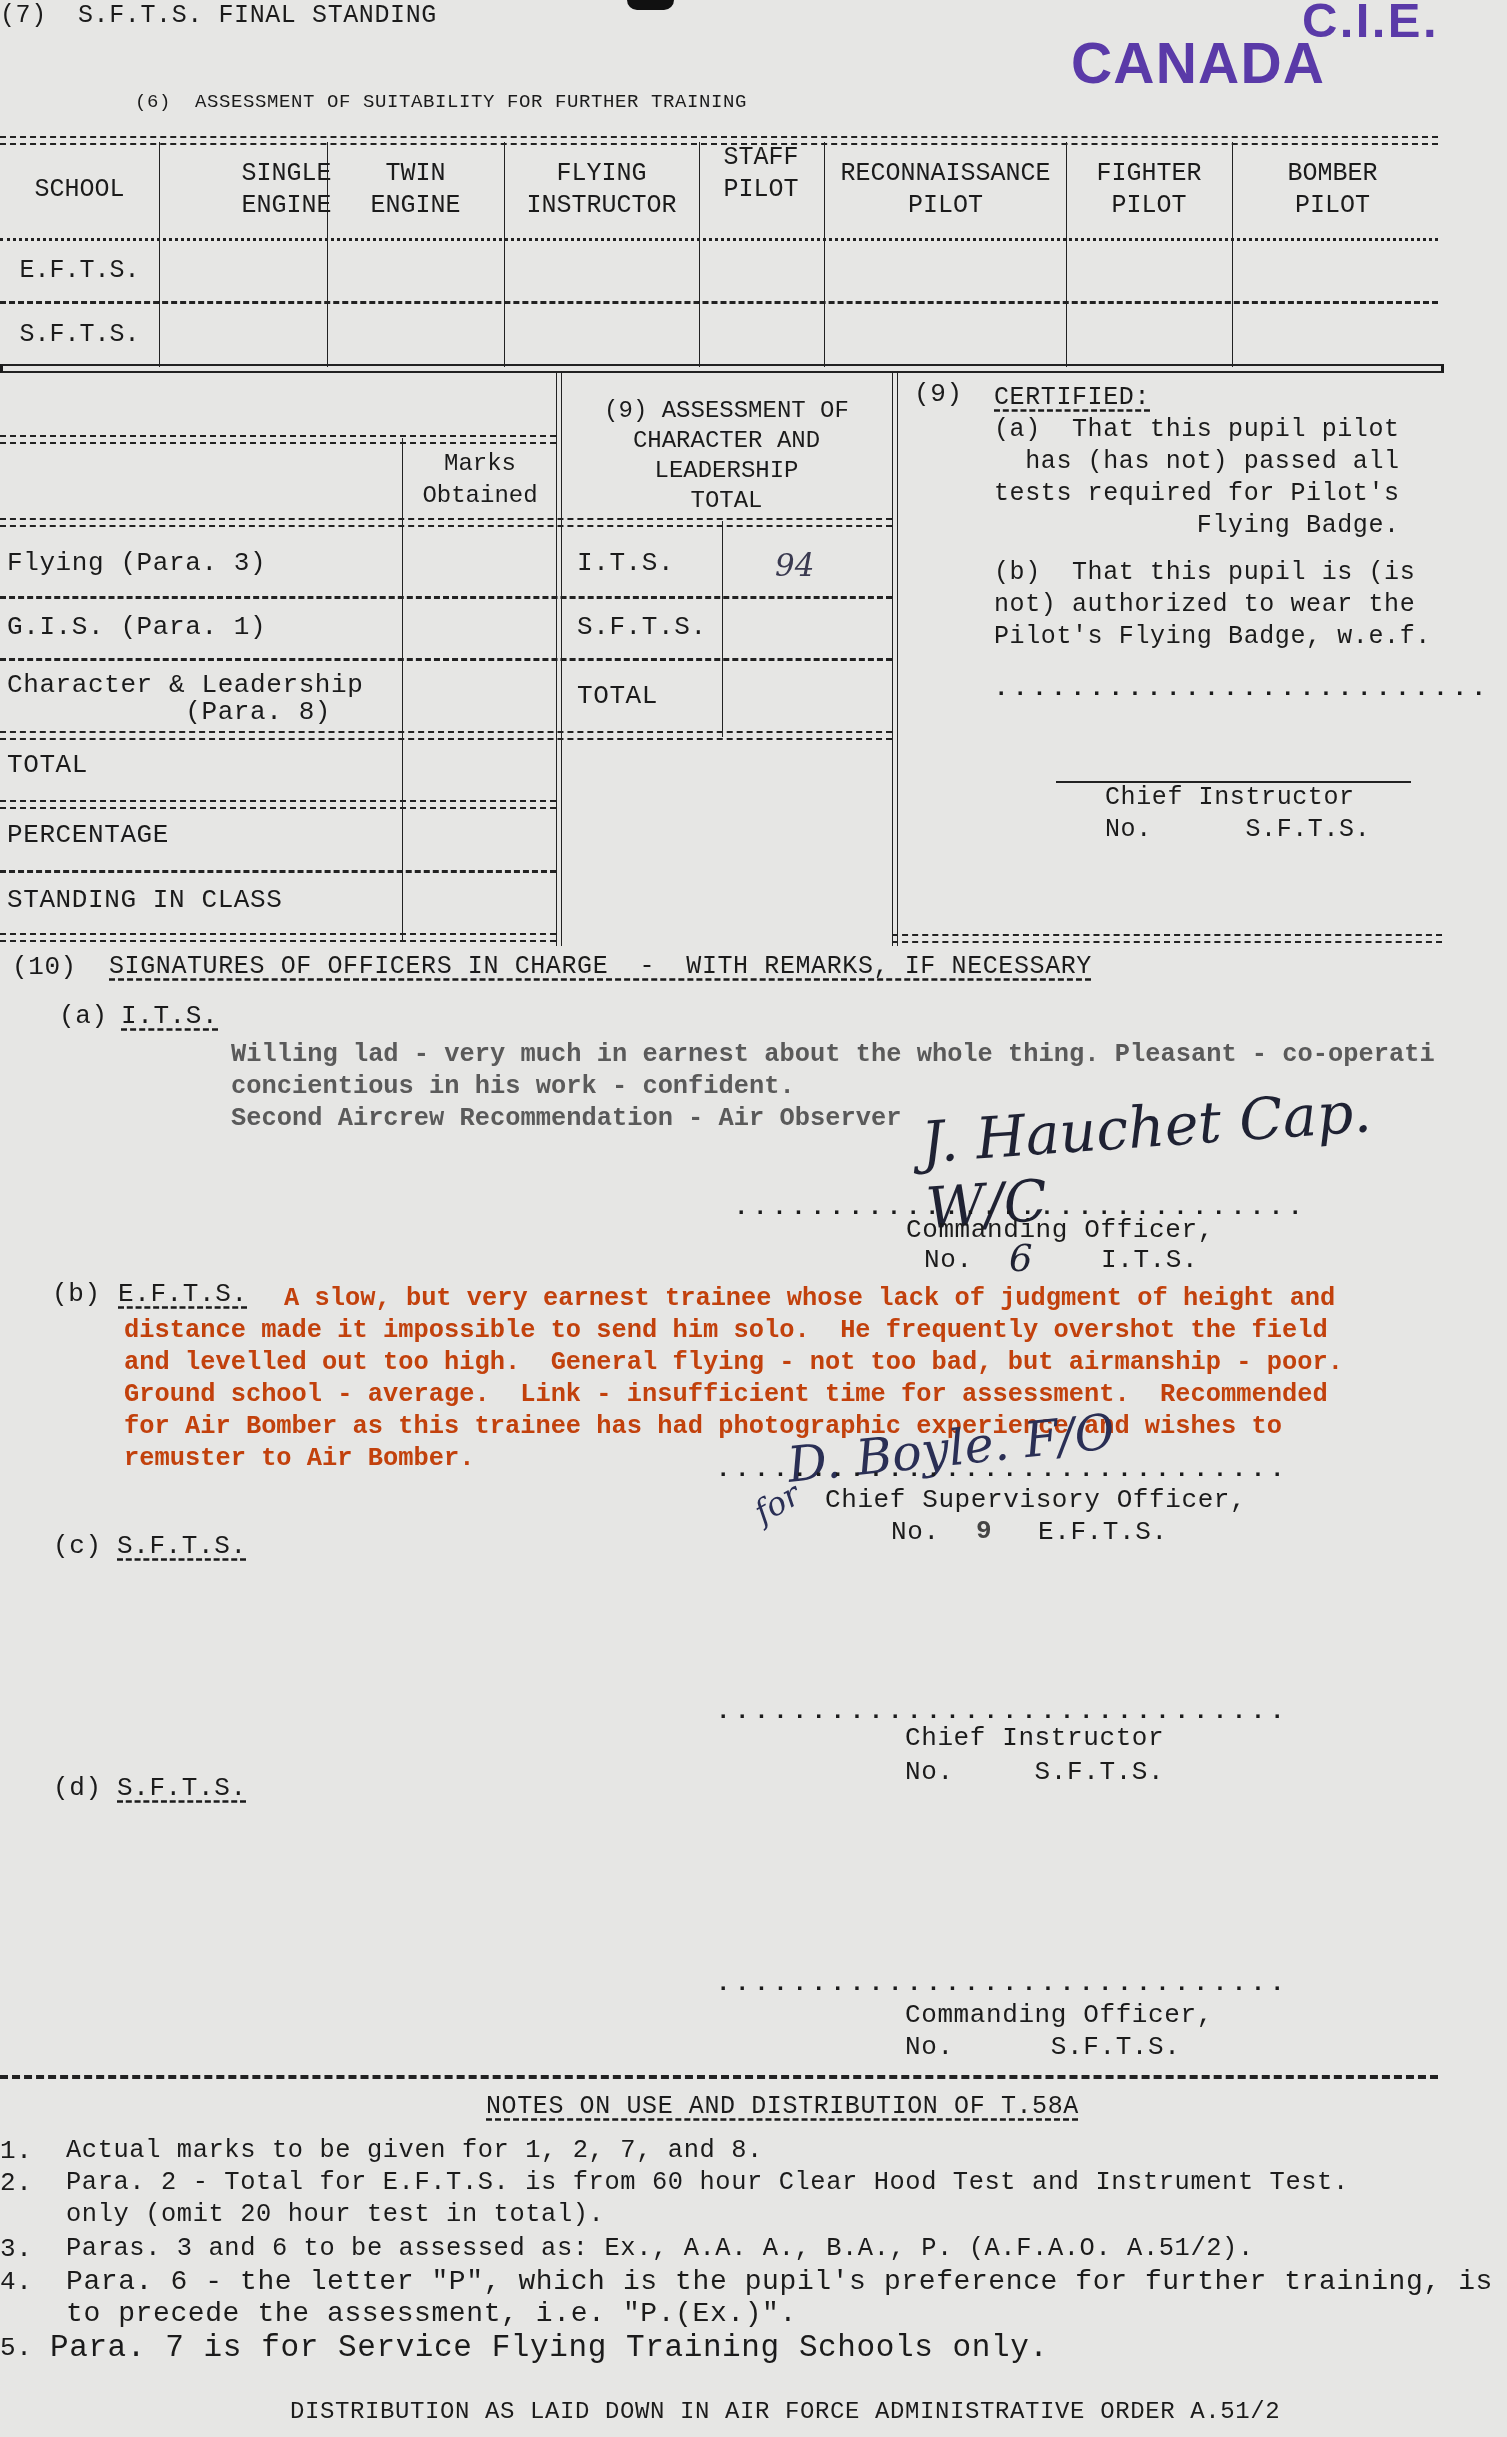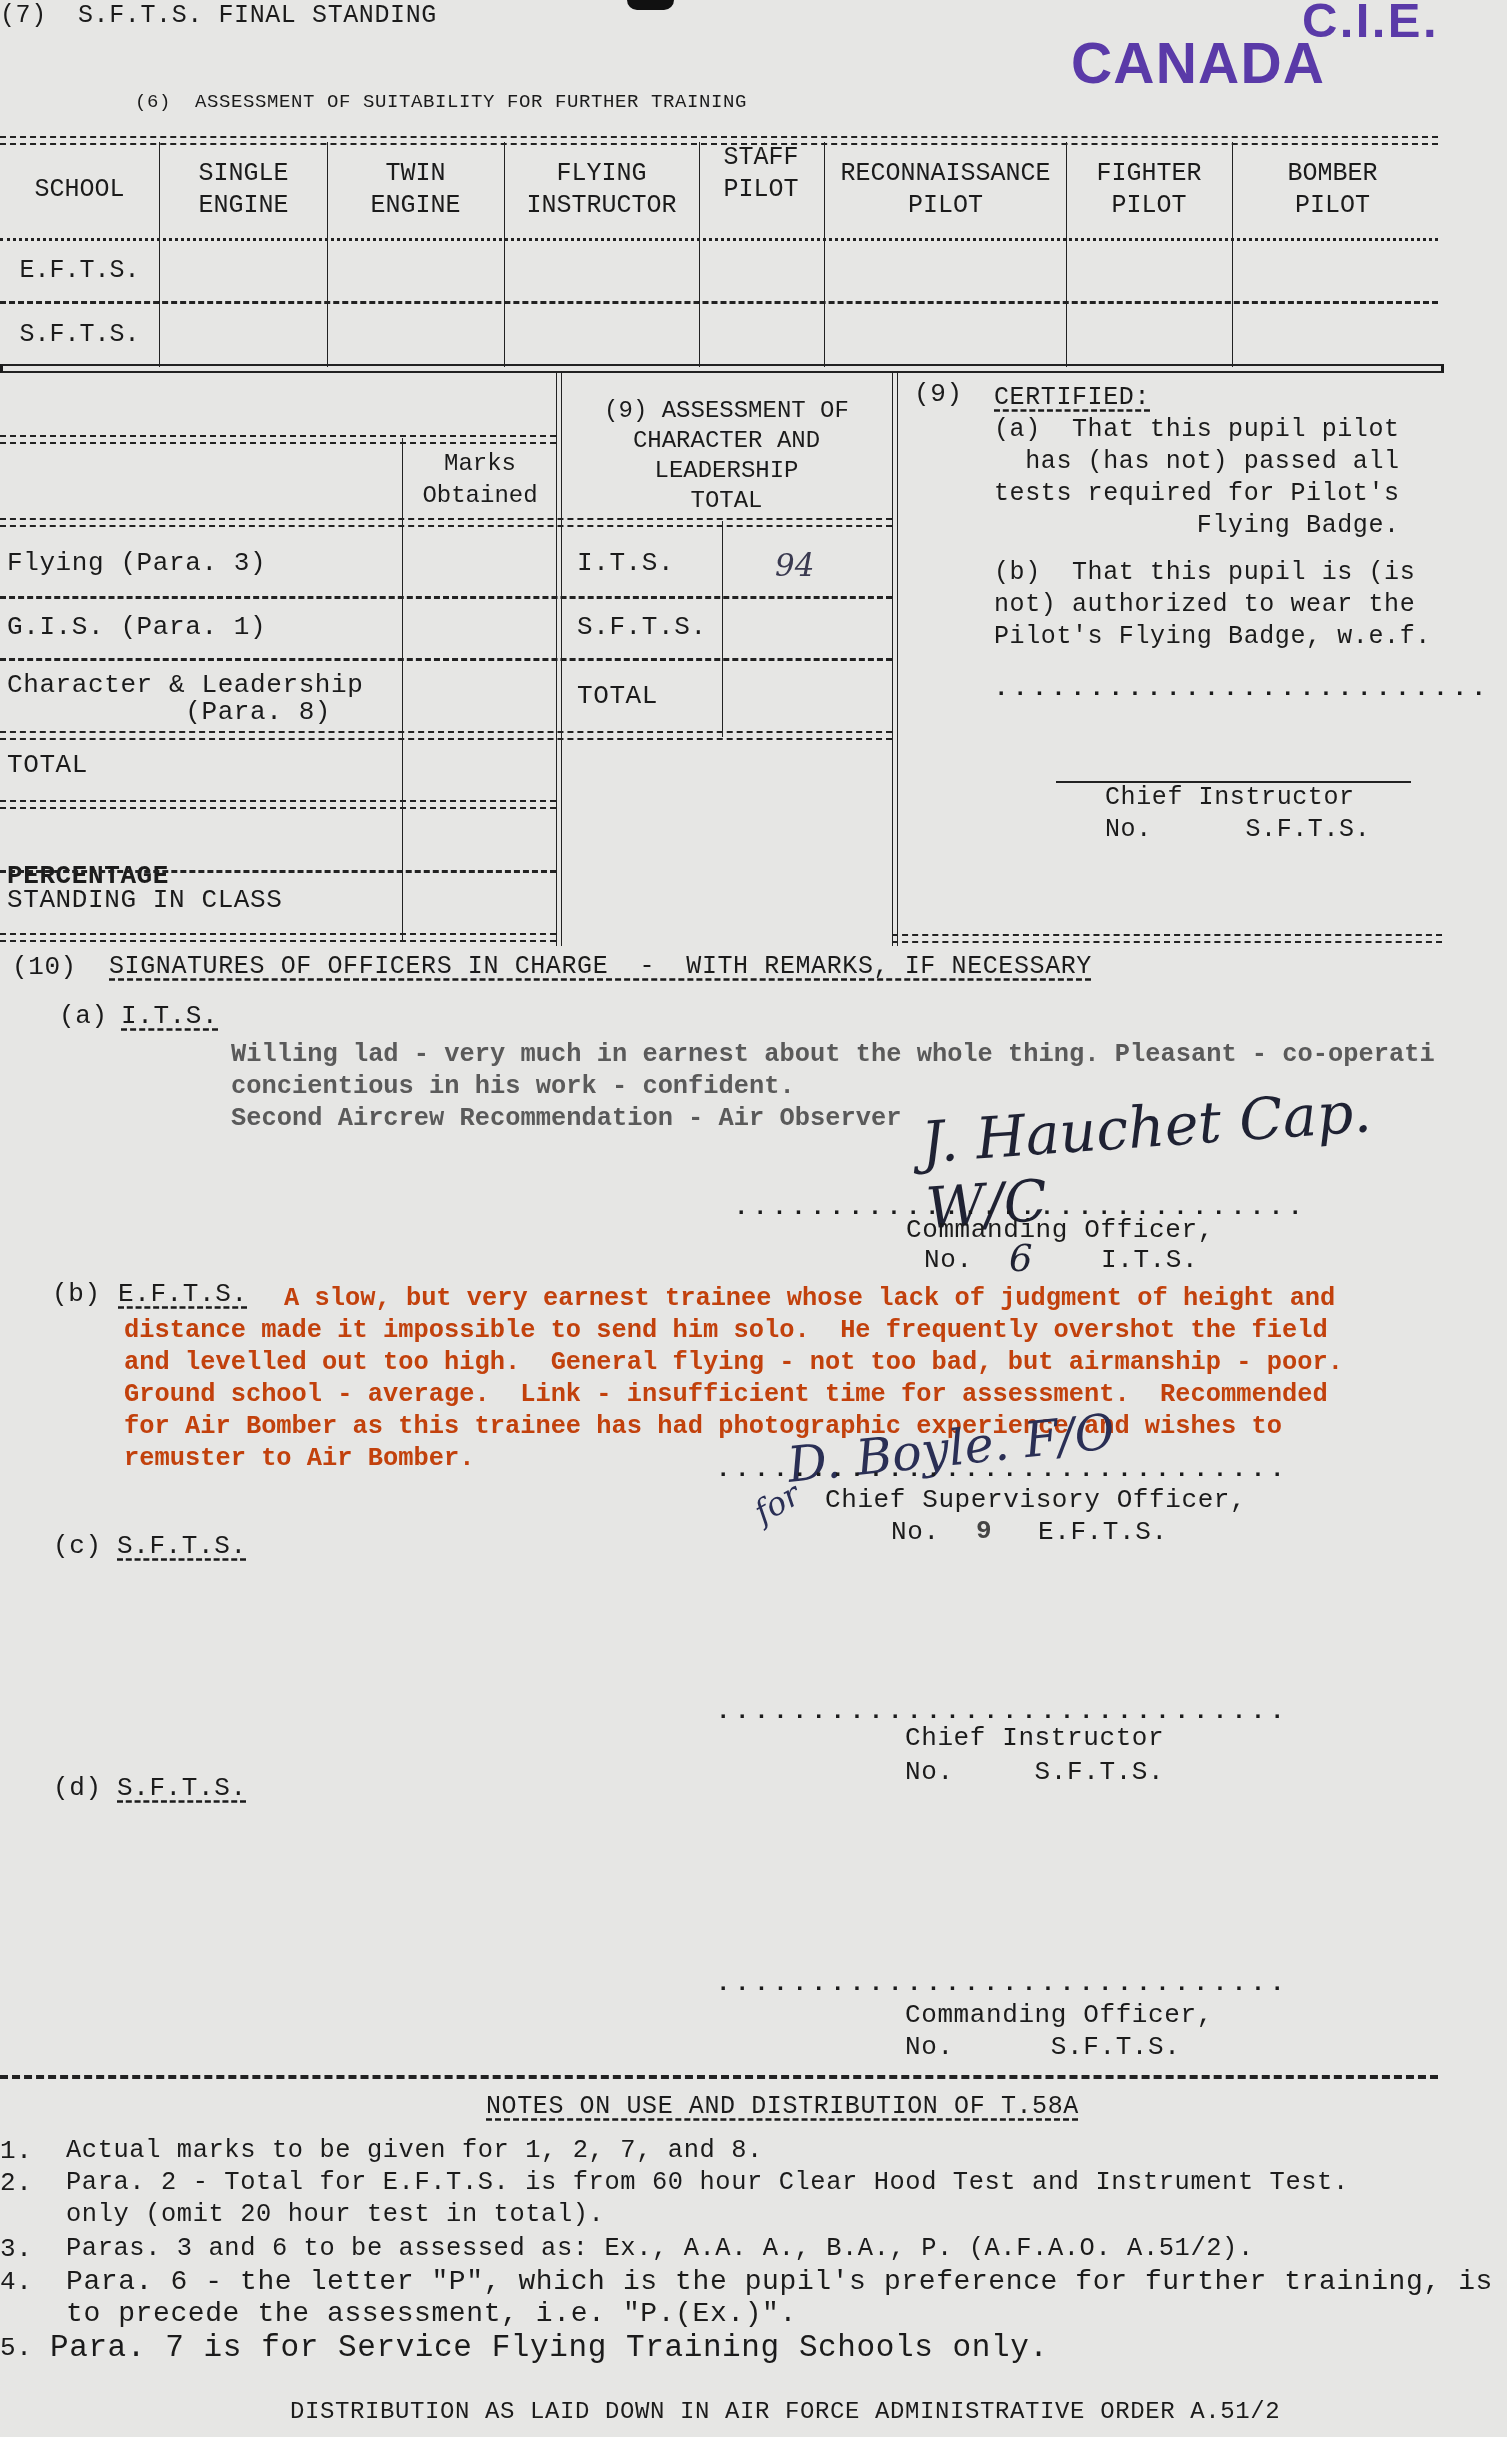--- a/index.html
+++ b/index.html
@@ -39,21 +39,21 @@
 
 <div class="vr" style="left:159px;top:142px;height:225px;"></div>
 <div class="vr" style="left:327px;top:142px;height:225px;"></div>
 <div class="vr" style="left:504px;top:142px;height:225px;"></div>
 <div class="vr" style="left:699px;top:142px;height:225px;"></div>
 <div class="vr" style="left:824px;top:142px;height:225px;"></div>
 <div class="vr" style="left:1066px;top:142px;height:225px;"></div>
 <div class="vr" style="left:1232px;top:142px;height:225px;"></div>
 
 <div class="cell-text" style="left:0;top:142px;width:159px;height:95px;">SCHOOL</div>
-<div class="cell-text" style="left:159px;top:142px;width:169px;height:95px;">SINGLE
+<div class="cell-text" style="left:159px;top:142px;width:169px;height:95px;padding-left:43px;">SINGLE
 ENGINE</div>
 <div class="cell-text" style="left:327px;top:142px;width:177px;height:95px;">TWIN
 ENGINE</div>
 <div class="cell-text" style="left:504px;top:142px;width:195px;height:95px;">FLYING
 INSTRUCTOR</div>
 <div class="cell-text" style="left:699px;top:126px;width:124px;height:95px;">STAFF
 PILOT</div>
 <div class="cell-text" style="left:824px;top:142px;width:243px;height:95px;">RECONNAISSANCE
 PILOT</div>
 <div class="cell-text" style="left:1066px;top:142px;width:166px;height:95px;">FIGHTER
@@ -77,21 +77,21 @@
 
 <div class="abs t" style="left:7px;top:547px;">Flying (Para. 3)</div>
 <div class="hr" style="left:0;top:596px;width:892px;"></div>
 <div class="abs t" style="left:7px;top:611px;">G.I.S. (Para. 1)</div>
 <div class="hr" style="left:0;top:658px;width:892px;"></div>
 <div class="abs t" style="left:7px;top:672px;line-height:27px;">Character &amp; Leadership
            (Para. 8)</div>
 <div class="hr2" style="left:0;top:731px;width:892px;"></div>
 <div class="abs t" style="left:7px;top:749px;">TOTAL</div>
 <div class="hr2" style="left:0;top:800px;width:556px;"></div>
-<div class="abs t" style="left:7px;top:860px;font-weight:bold;">PERCENTAGE</div>
+<div class="abs t" style="left:7px;top:819px;">PERCENTAGE</div>
 <div class="hr" style="left:0;top:870px;width:556px;"></div>
 <div class="abs t" style="left:7px;top:884px;">STANDING IN CLASS</div>
 <div class="hr2" style="left:0;top:933px;width:556px;"></div>
 
 <div class="cell-text" style="left:561px;top:391px;width:331px;height:130px;font-size:24px;line-height:30px;">(9) ASSESSMENT OF
 CHARACTER AND
 LEADERSHIP
 TOTAL</div>
 <div class="abs t" style="left:577px;top:547px;">I.T.S.</div>
 <div class="abs hand" style="left:775px;top:547px;font-size:31px;color:#3a3a50;">94</div>

